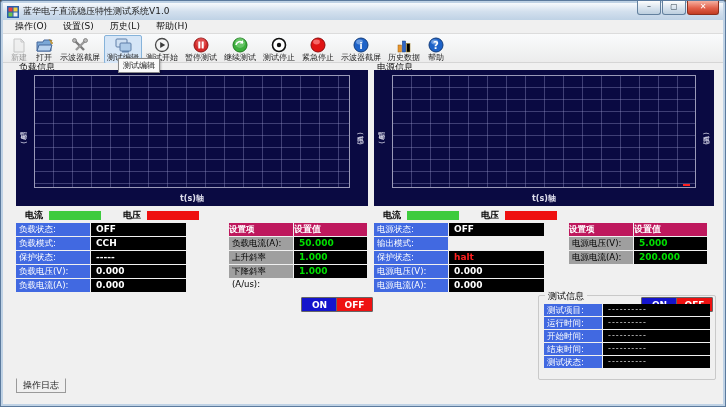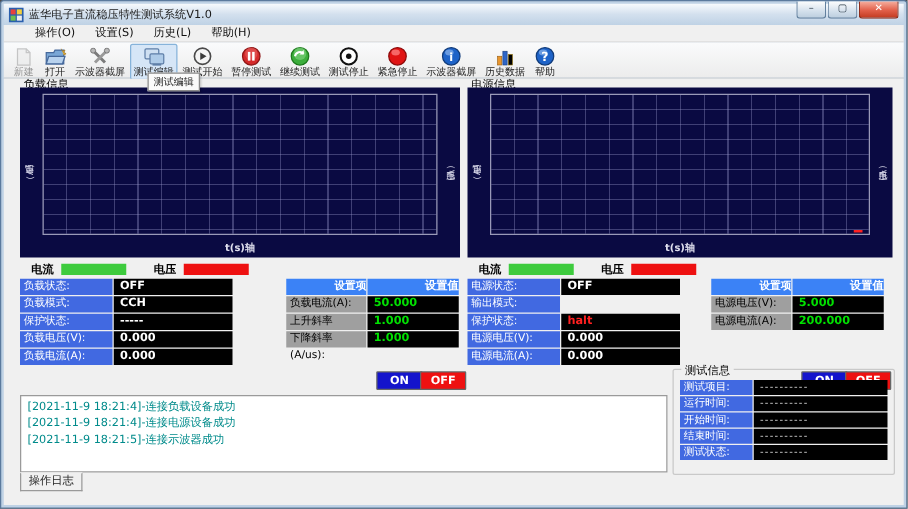--- a/index.html
+++ b/index.html
@@ -18,21 +18,21 @@
   .title-text { font-size:9px; color:#1c1c1c; }
   .win-controls { position:absolute; right:4px; top:-2px; display:flex; }
   .win-btn { width:24px; height:14px; border:1px solid #63809e; border-top:none;
              border-radius:0 0 3px 3px; font-size:8px; line-height:12px; text-align:center;
              color:#33424f; background:linear-gradient(#fdfdfd,#d4e0ec 60%,#bdcfdf); margin-left:1px; }
   .win-btn.close { width:32px; background:linear-gradient(#f6b0a0,#e2604a 55%,#c33c22);
                    color:#fff; border-color:#8e2f1d; font-weight:bold; }
 
   
   .menubar { position:absolute; left:2px; top:19px; right:2px; height:14px;
-             background:#f0f0f0; display:flex; align-items:center; padding-left:17px;
+             background:#f0f0f0; display:flex; align-items:center; padding-left:4px;
              border-bottom:1px solid #dcdcdc;text-align:right; }
   .menu-item { font-size:9px; color:#111; padding:1px 8px; }
 
   
   .toolbar { position:absolute; left:2px; top:33px; right:2px; height:29px;
              background:linear-gradient(#fafbfc,#ececec); display:flex; align-items:flex-start;
              padding:1px 0 0 4px; border-bottom:1px solid #d5d5d5; }
   .tbtn { display:flex; flex-direction:column; align-items:center; padding:1px 2px;
           margin-right:1px; border:1px solid transparent; border-radius:2px; }
   .tbtn.selected { background:#d6e6f7; border-color:#86b3da; }
@@ -69,21 +69,21 @@
   .sw-green { background:#3ecb3e; }
   .sw-red { background:#ee1111; }
 
   .kv-table, .set-table, .ti-table { position:absolute; display:flex; flex-direction:column; gap:1px; }
   .kv-row, .set-row, .ti-row { display:flex; gap:1px; height:13px; }
   .kv-label { width:74px; background:#4169e1; color:#fff; font-size:8.5px; line-height:13px; padding-left:3px; }
   .kv-value { flex:1; background:#000; color:#fff; font-weight:bold; font-size:9px; line-height:13px; padding-left:5px; }
   .kv-value.alarm { color:#ff2020; }
 
   .set-row.header .set-label, .set-row.header .set-value
-      { background:#3b82f6; color:#fff; text-align:right; padding-left:0; font-weight:bold; }
+      { background:#be185d; color:#fff; text-align:left; padding-left:0; font-weight:bold; }
   .set-label { width:64px; background:#9f9f9f; color:#000; font-size:8.5px; line-height:13px; padding-left:3px; }
   .set-value { flex:1; background:#000; color:#00e000; font-weight:bold; font-size:9px; line-height:13px; padding-left:5px; }
 
   .btn { position:absolute; width:37px; height:15px; color:#fff; font-size:9px; font-weight:bold;
          text-align:center; line-height:15px; border:1px solid #666; border-radius:1px; }
   .btn-on { background:#1414cc; }
   .btn-off { background:#ee1111; }
 
   .logbox { position:absolute; left:13px; top:253px; width:518px; height:62px;
             background:#fff; border:1px solid #9a9a9a; padding:3px 5px; overflow:hidden; }
@@ -366,25 +366,20 @@
         </div>
       <div class="set-row">
           <span class="set-label">电源电流(A):</span>
           <span class="set-value">200.000</span>
         </div>
     </div>
 
     <div class="btn btn-on" style="left:638px; top:234px;">ON</div>
     <div class="btn btn-off" style="left:673px; top:234px;">OFF</div>
 
-    <div class="logbox">
-      <div class="logline">[2021-11-9 18:21:4]-连接负载设备成功</div>
-      <div class="logline">[2021-11-9 18:21:4]-连接电源设备成功</div>
-      <div class="logline">[2021-11-9 18:21:5]-连接示波器成功</div>
-    </div>
     <div class="logtab">操作日志</div>
 
     <div class="testinfo">
       <span class="grp-title">测试信息</span>
       <div class="ti-table" style="left:5px; top:8px; width:166px;">
         <div class="ti-row">
             <span class="ti-label">测试项目:</span>
             <span class="ti-value">----------</span>
           </div>
         <div class="ti-row">

